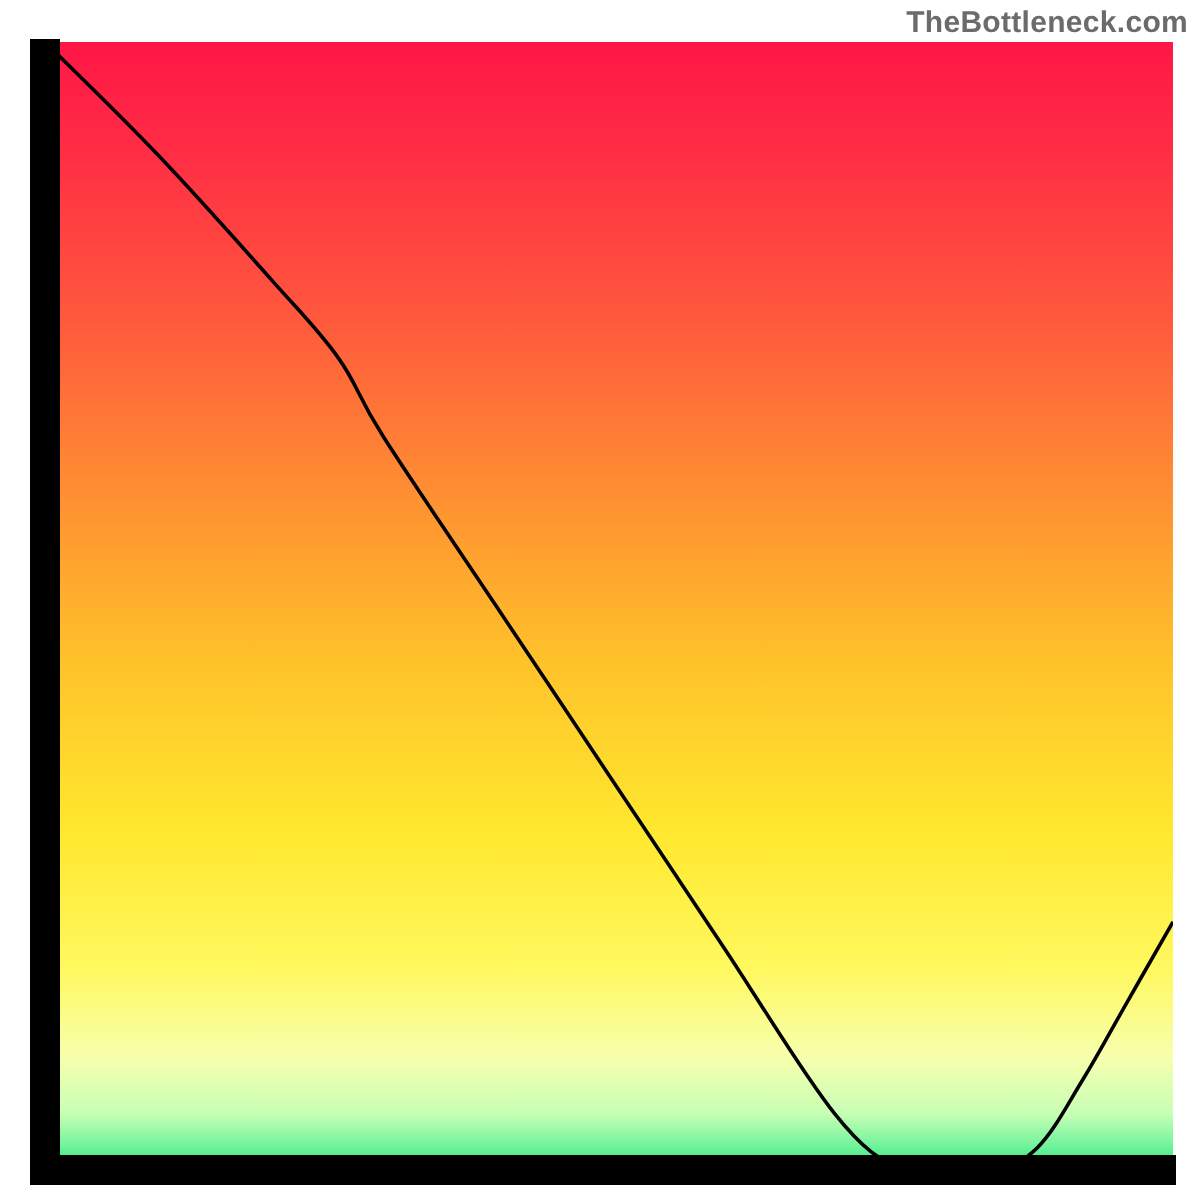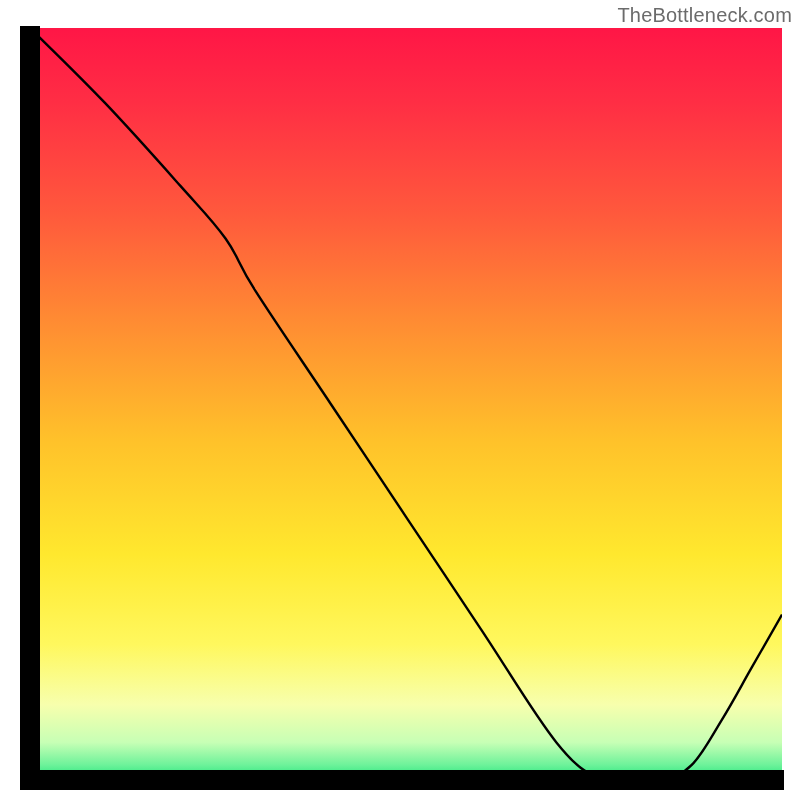--- a/index.html
+++ b/index.html
@@ -14,21 +14,21 @@
   .stage {
     position: relative;
     width: 800px;
     height: 800px;
   }
   .watermark {
     position: absolute;
     top: 4px;
     right: 8px;
     font-size: 20px;
-    font-weight: normal;
+    font-weight: bold;
     color: #6b6b6b;
     letter-spacing: 0.2px;
     user-select: none;
   }
   svg {
     display: block;
   }
 </style>
 </head>
 <body>

